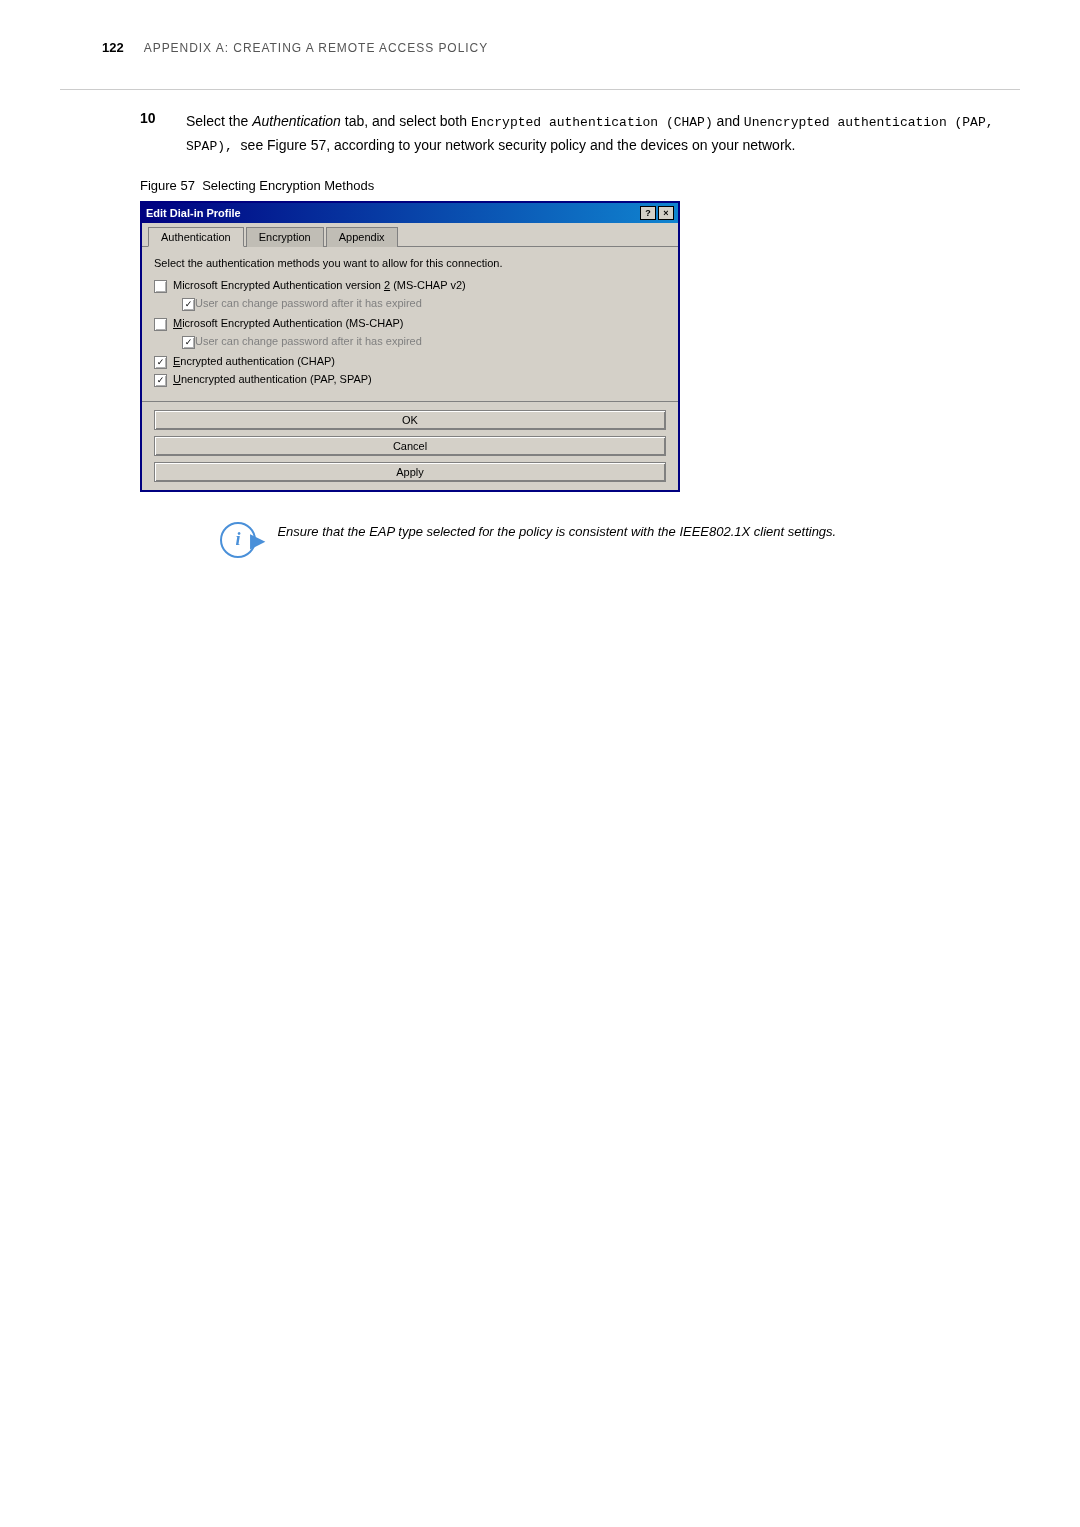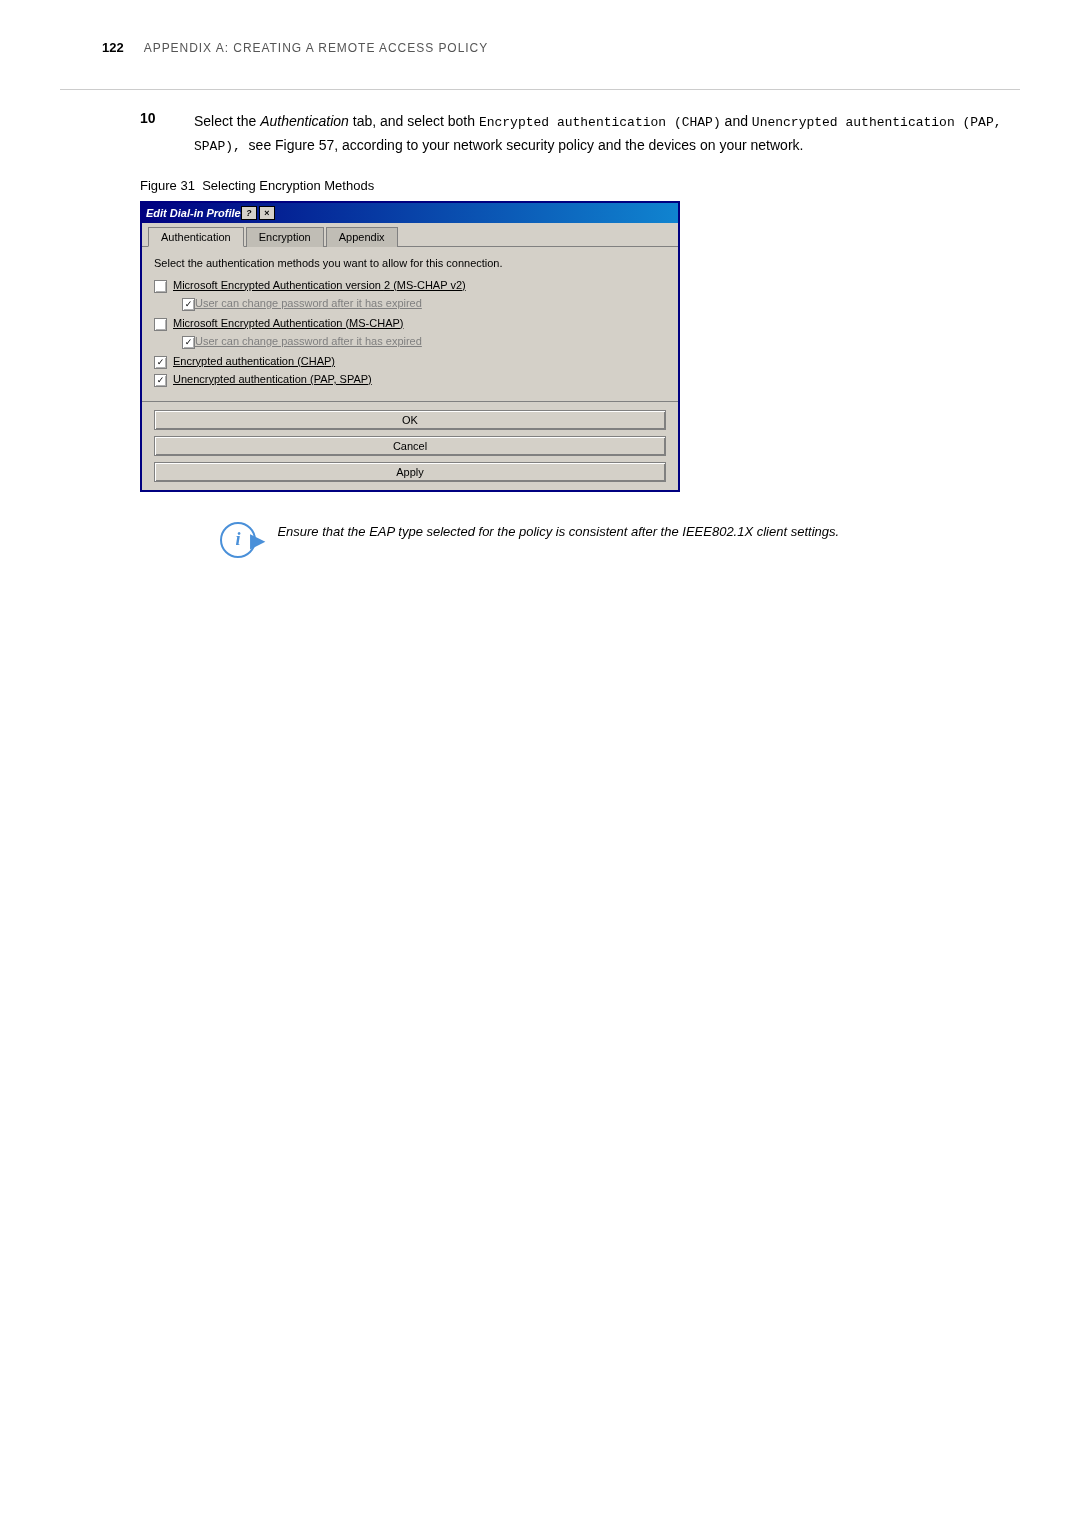--- a/index.html
+++ b/index.html
@@ -37,21 +37,21 @@
       text-transform: uppercase;
     }
 
     .step-container {
       margin-left: 80px;
       margin-top: 20px;
     }
 
     .step-row {
       display: flex;
-      gap: 24px;
+      gap: 16px;
       margin-bottom: 16px;
     }
 
     .step-number {
       font-family: Arial, sans-serif;
       font-size: 14px;
       font-weight: bold;
       min-width: 30px;
     }
 
@@ -86,27 +86,26 @@
       background: #d4d0c8;
       font-family: 'Tahoma', Arial, sans-serif;
       font-size: 11px;
       box-shadow: 2px 2px 0 #ffffff inset, -1px -1px 0 #808080 inset;
     }
 
     .dialog-titlebar {
       background: linear-gradient(to right, #000080, #1084d0);
       color: white;
       display: flex;
-      justify-content: flex-start;
+      justify-content: space-between;
       align-items: center;
       padding: 3px 4px;
       font-size: 11px;
       font-family: 'Tahoma', Arial, sans-serif;
       font-weight: bold;
-      font-style: italic;
     }
 
     .dialog-title-text {
       font-size: 11px;
     }
 
     .titlebar-buttons {
       display: flex;
       gap: 2px;
     }
@@ -213,21 +212,20 @@
     .checkbox.checked::after {
       content: '✓';
       font-size: 9px;
       color: #000;
     }
 
     .option-label {
       font-size: 11px;
       font-family: 'Tahoma', Arial, sans-serif;
       color: #000;
-      text-decoration: underline;
     }
 
     .option-label.grayed {
       color: #808080;
     }
 
     .option-label u {
       text-decoration: underline;
     }
 
@@ -326,21 +324,21 @@
     <span class="step-number">10</span>
     <div class="step-text">
       Select the <em>Authentication</em> tab, and select both <code>Encrypted
       authentication (CHAP)</code> and <code>Unencrypted authentication (PAP,
       SPAP),</code>&nbsp; see Figure 57, according to your network security policy and the
       devices on your network.
     </div>
   </div>
 
   <div class="figure-label">
-    <span>Figure 31</span>&nbsp;&nbsp;<span>Selecting Encryption Methods</span>
+    <span>Figure 57</span>&nbsp;&nbsp;<span>Selecting Encryption Methods</span>
   </div>
 
   <div class="dialog">
 
     <div class="dialog-titlebar">
       <span class="dialog-title-text">Edit Dial-in Profile</span>
       <div class="titlebar-buttons">
         <div class="titlebar-btn">?</div>
         <div class="titlebar-btn">×</div>
       </div>
@@ -394,15 +392,15 @@
       <div class="footer-btn">Cancel</div>
       <div class="footer-btn">Apply</div>
     </div>
   </div>
 
   <div class="note-box">
     <div style="display:flex;align-items:center;gap:0;">
       <div class="note-icon">i</div>
       <div class="note-arrow">▶</div>
     </div>
-    <div class="note-text">Ensure that the EAP type selected for the policy is consistent after the IEEE802.1X client settings.</div>
+    <div class="note-text">Ensure that the EAP type selected for the policy is consistent with the IEEE802.1X client settings.</div>
   </div>
 </div>
 
 </body></html>

